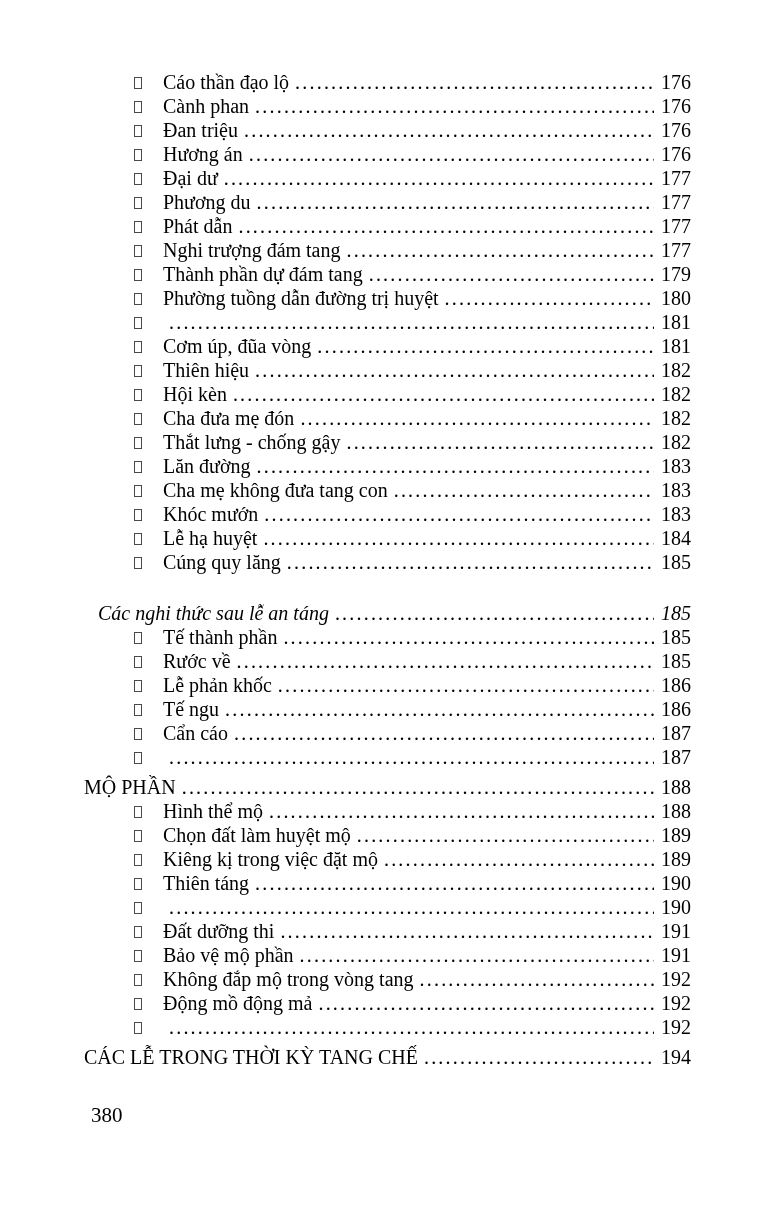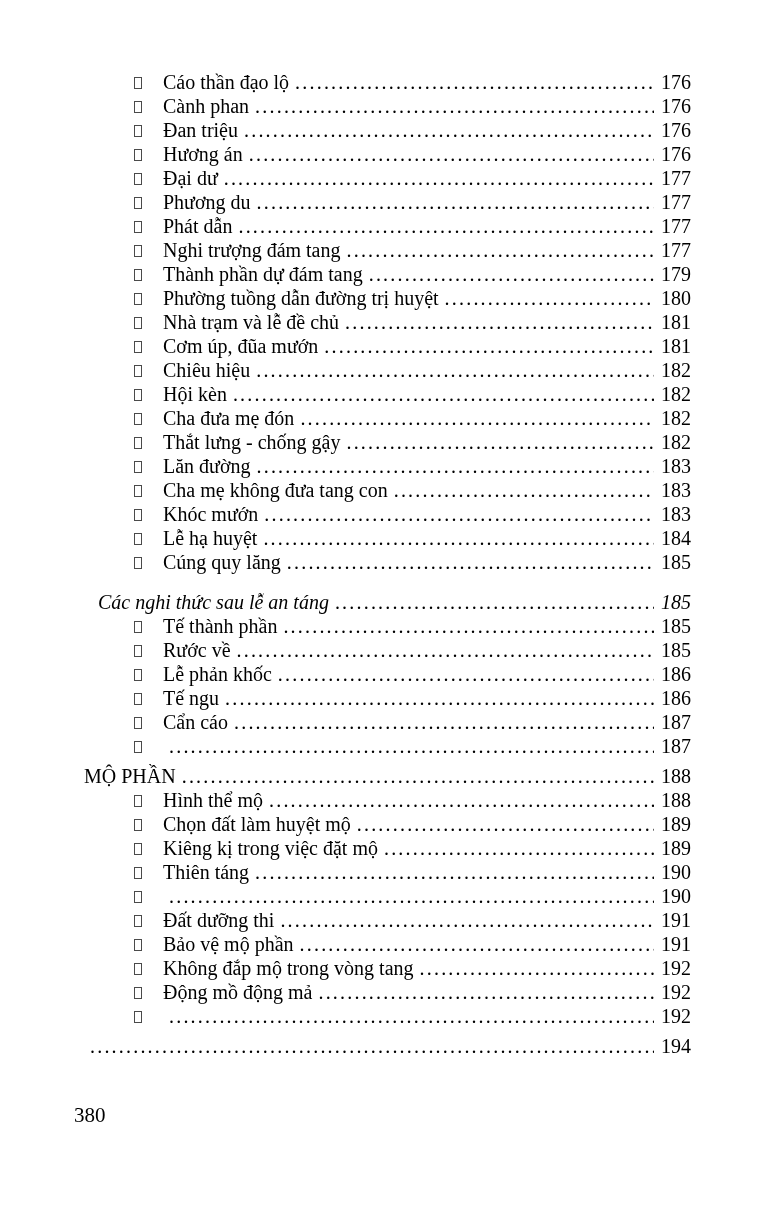--- a/index.html
+++ b/index.html
@@ -25,21 +25,21 @@
     display: flex;
     align-items: baseline;
     font-size: 20px;
     line-height: 24px;
   }
   .toc-row.bullet {
     padding-left: 68px;
   }
   .toc-row.section {
     padding-left: 32px;
-    margin-top: 16px;
+    margin-top: 27px;
   }
   .toc-row.section .toc-label,
   .toc-row.section .toc-pagenum {
     font-style: italic;
   }
   .toc-row.chapter {
     margin-top: 6px;
     margin-left: 18px;
   }
   .bullet-box {
@@ -63,21 +63,21 @@
     padding-left: 6px;
     color: #000000;
   }
   .toc-pagenum {
     flex: none;
     margin-left: 7px;
     white-space: nowrap;
   }
   .footer-pagenum {
     position: absolute;
-    left: 74px;
+    left: 91px;
     top: 1103px;
     font-size: 21px;
   }
 </style>
 </head>
 <body>
 
 <div class="page">
   <div class="toc">
       <div class="toc-row bullet">
@@ -135,33 +135,32 @@
         <span class="toc-pagenum">179</span>
       </div>
       <div class="toc-row bullet">
         <span class="bullet-box"></span>
         <span class="toc-label">Phường tuồng dẫn đường trị huyệt</span>
         <span class="toc-dots">............................................................................................................................................................................................................................</span>
         <span class="toc-pagenum">180</span>
       </div>
       <div class="toc-row bullet">
         <span class="bullet-box"></span>
-        <span class="toc-label">Nhà trạm và lễ đề chủ</span>
         <span class="toc-dots">............................................................................................................................................................................................................................</span>
         <span class="toc-pagenum">181</span>
       </div>
       <div class="toc-row bullet">
         <span class="bullet-box"></span>
-        <span class="toc-label">Cơm úp, đũa mướn</span>
+        <span class="toc-label">Cơm úp, đũa vòng</span>
         <span class="toc-dots">............................................................................................................................................................................................................................</span>
         <span class="toc-pagenum">181</span>
       </div>
       <div class="toc-row bullet">
         <span class="bullet-box"></span>
-        <span class="toc-label">Chiêu hiệu</span>
+        <span class="toc-label">Thiên hiệu</span>
         <span class="toc-dots">............................................................................................................................................................................................................................</span>
         <span class="toc-pagenum">182</span>
       </div>
       <div class="toc-row bullet">
         <span class="bullet-box"></span>
         <span class="toc-label">Hội kèn</span>
         <span class="toc-dots">............................................................................................................................................................................................................................</span>
         <span class="toc-pagenum">182</span>
       </div>
       <div class="toc-row bullet">
@@ -303,18 +302,19 @@
         <span class="toc-label">Động mồ động mả</span>
         <span class="toc-dots">............................................................................................................................................................................................................................</span>
         <span class="toc-pagenum">192</span>
       </div>
       <div class="toc-row bullet">
         <span class="bullet-box"></span>
         <span class="toc-dots">............................................................................................................................................................................................................................</span>
         <span class="toc-pagenum">192</span>
       </div>
       <div class="toc-row chapter">
+        <span class="toc-label">CÁC LỄ TRONG THỜI KỲ TANG CHẾ</span>
         <span class="toc-dots">............................................................................................................................................................................................................................</span>
         <span class="toc-pagenum">194</span>
       </div>
     </div>
   <div class="footer-pagenum">380</div>
 </div>
 
 </body></html>

